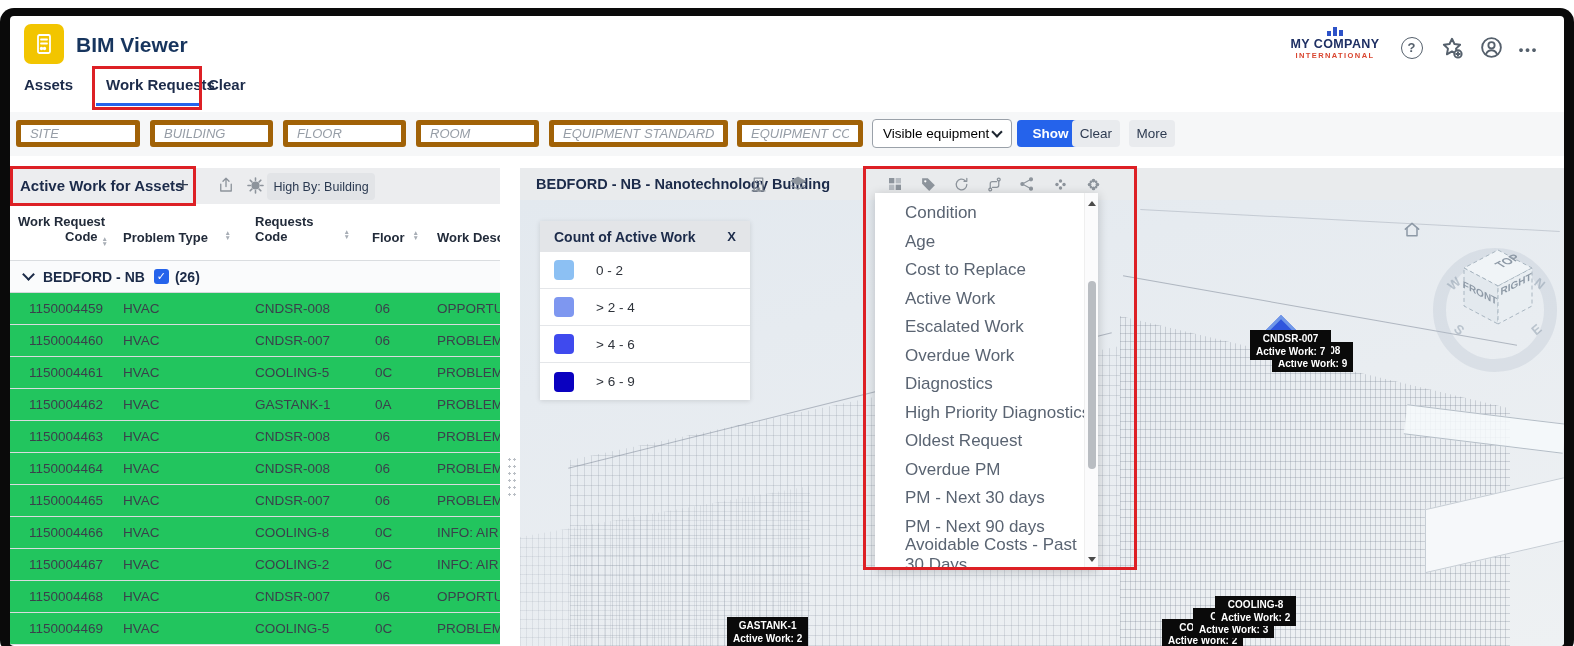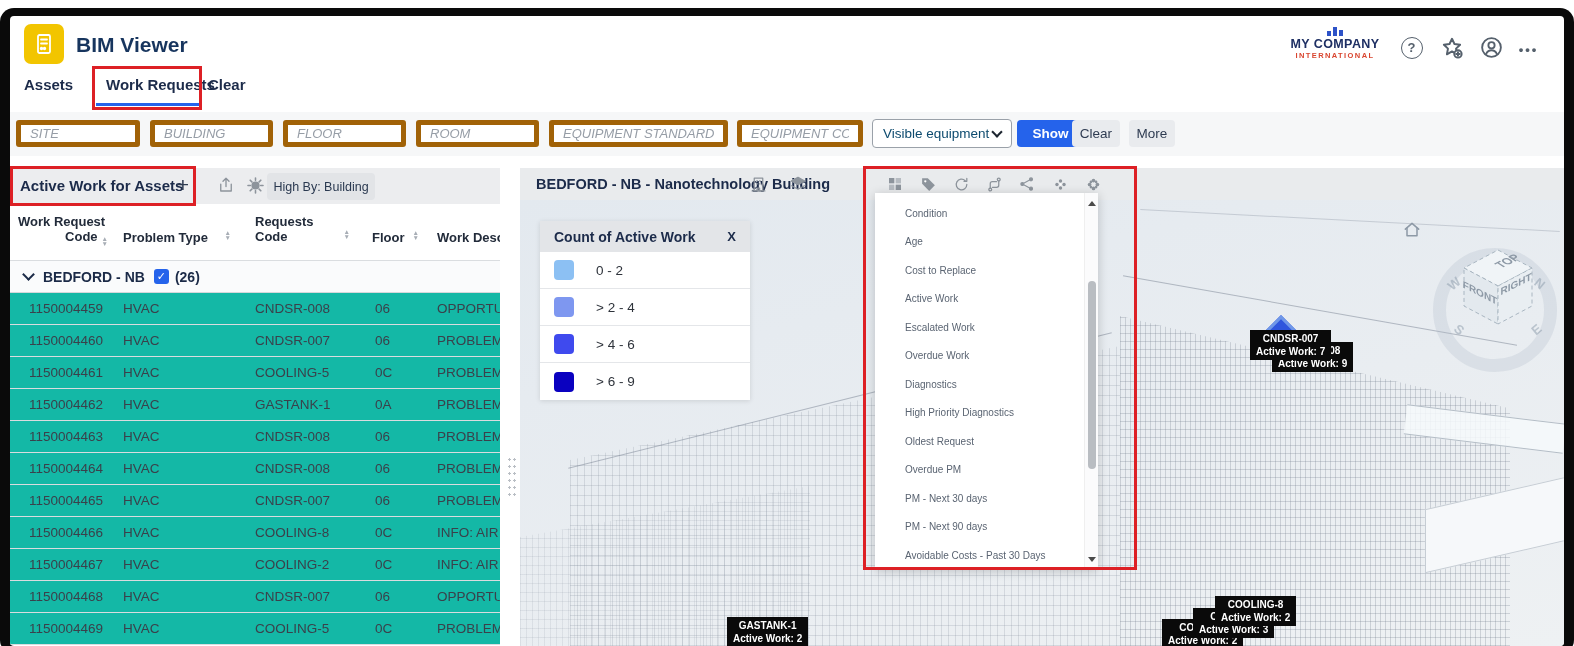--- a/index.html
+++ b/index.html
@@ -22,21 +22,21 @@
   .dots::before { content:"\2022\2022\2022"; letter-spacing:2px; font-size:13px; font-weight:bold; }
 
   
   .tab { top:60px; font-size:15px; font-weight:bold; color:#1c2b4a; cursor:pointer; }
   .tab-underline { left:86px; top:87px; width:104px; height:3px; background:#2563eb; }
 
   
   .filterbar { left:0; top:96px; width:1554px; height:44px; background:#f6f7f8; }
   .f-input { top:104px; height:27px; background:#fff; border:5px solid #a16207; border-radius:3px; padding:0 9px; font-size:13px; color:#333; font-family:"Liberation Sans", sans-serif; }
   .f-input::placeholder { font-style:italic; color:#969da6; }
-  .f-select { top:103px; height:29px; background:#fff; border:1px solid #9aa1a9; border-radius:4px; display:flex; align-items:center; justify-content:space-between; padding:0 10px; font-size:13.5px; color:#0c4a6e; cursor:pointer; }
+  .f-select { top:103px; height:29px; background:#fff; border:1px solid #9aa1a9; border-radius:4px; display:flex; align-items:center; justify-content:space-between; padding:0 10px; font-size:13.5px; color:#000000; cursor:pointer; }
   .chev { width:8px; height:8px; border-right:2px solid #1d2530; border-bottom:2px solid #1d2530; transform:rotate(45deg); margin-top:-4px; }
   .btn { top:104px; height:27px; border-radius:4px; display:flex; align-items:center; justify-content:center; font-size:13.5px; cursor:pointer; }
   .btn-primary { background:#2563eb; color:#fff; font-weight:bold; }
   .btn-gray { background:#e9ebee; color:#2e3b51; }
 
   
   .wp-header { left:0; top:152px; width:490px; height:36px; background:#ecedef; }
   .wp-title { left:10px; top:161px; font-size:15px; font-weight:bold; color:#1c2b4a; }
   .wp-plus { left:160px; top:156px; width:26px; height:26px; display:flex; align-items:center; justify-content:center; font-size:21px; color:#2e3b51; cursor:pointer; }
   .tool-ic { width:22px; height:22px; display:flex; align-items:center; justify-content:center; cursor:pointer; }
@@ -47,21 +47,21 @@
   .sort::before { content:"\25B2"; } .sort::after { content:"\25BC"; }
 
   .group-row { left:0; top:244px; width:490px; height:33px; background:#fafbfc; border-top:1px solid #dadde0; border-bottom:1px solid #d5d8db; display:flex; align-items:center; cursor:pointer; }
   .gchev { width:9px; height:9px; border-right:2.5px solid #1b2a47; border-bottom:2.5px solid #1b2a47; transform:rotate(45deg); margin:-4px 10px 0 14px; }
   .gname { font-size:14px; font-weight:bold; color:#1b2a47; }
   .gcheck { width:15px; height:15px; background:#2563eb; border-radius:3px; margin:0 6px 0 9px; color:#fff; font-size:11px; display:flex; align-items:center; justify-content:center; }
   .gcheck::before { content:"\2713"; }
   .gcount { font-size:14px; font-weight:bold; color:#1b2a47; }
 
   .rows { left:0; top:277px; width:490px; height:353px; overflow:hidden; }
-  .trow { display:grid; grid-template-columns:93px 132px 120px 62px 1fr; height:32px; align-items:center; border-bottom:1px solid #d9dcdf; font-size:13.5px; color:#3a414b; background:#14b8a6; cursor:pointer; }
+  .trow { display:grid; grid-template-columns:93px 132px 120px 62px 1fr; height:32px; align-items:center; border-bottom:1px solid #d9dcdf; font-size:13.5px; color:#3a414b; background:#22c55e; cursor:pointer; }
   .trow .c-code { text-align:right; }
   .trow .cpad { padding-left:20px; white-space:nowrap; overflow:hidden; }
 
   .splitter { left:490px; top:152px; width:20px; height:478px; background:#fff; }
   .grip { left:497px; top:440px; width:11px; height:42px; background-image:radial-gradient(#b9bec4 1.2px, transparent 1.2px); background-size:5px 7px; cursor:col-resize; }
 
   
   .vp-header { left:510px; top:152px; width:1044px; height:32px; background:#e9ebed; }
   .vp-title { left:526px; top:160px; font-size:14.5px; font-weight:bold; color:#1c2b4a; }
   .vicon { top:158px; width:20px; height:20px; display:flex; align-items:center; justify-content:center; cursor:pointer; }
@@ -82,21 +82,21 @@
   .legend { left:530px; top:205px; width:210px; background:#fff; box-shadow:0 1px 5px rgba(0,0,0,.12); z-index:20; }
   .legend-h { height:31px; background:#e3e5e8; display:flex; align-items:center; justify-content:space-between; padding:0 14px; }
   .legend-h .t { font-size:14px; font-weight:bold; color:#1c2b4a; }
   .legend-h .x { font-size:13px; font-weight:bold; color:#1c2b4a; cursor:pointer; }
   .legend-row { height:37px; display:flex; align-items:center; border-bottom:1px solid #e4e6e9; background:#fff; }
   .swatch { width:20px; height:20px; border-radius:4px; margin-left:14px; }
   .legend-row .lbl { margin-left:22px; font-size:13.5px; color:#2e333b; }
 
   
   .dropdown { left:865px; top:177px; width:223px; height:376px; background:#fff; box-shadow:0 2px 10px rgba(0,0,0,.2); overflow:hidden; z-index:40; padding-top:6px; }
-  .dd-item { height:28.5px; display:flex; align-items:center; padding-left:30px; font-size:10px; color:#5a6472; cursor:pointer; }
+  .dd-item { height:28.5px; display:flex; align-items:center; padding-left:30px; font-size:17px; color:#5a6472; cursor:pointer; }
   .scrollbar { position:absolute; right:0; top:0; bottom:0; width:14px; background:#fbfbfc; border-left:1px solid #efefef; }
   .sb-up, .sb-down { position:absolute; left:0; width:14px; height:16px; display:flex; align-items:center; justify-content:center; cursor:pointer; }
   .sb-up { top:2px; } .sb-down { bottom:2px; }
   .sb-up::before { content:""; border-left:4px solid transparent; border-right:4px solid transparent; border-bottom:5px solid #4a4a4a; }
   .sb-down::before { content:""; border-left:4px solid transparent; border-right:4px solid transparent; border-top:5px solid #4a4a4a; }
   .sb-thumb { position:absolute; left:3px; top:88px; width:8px; height:188px; background:#b9bdc2; border-radius:4px; cursor:pointer; }
 
   
   .mlabel { position:absolute; background:#0a0a0a; color:#fff; font-size:10px; font-weight:bold; line-height:1.3; padding:2px 6px; text-align:center; white-space:nowrap; cursor:pointer; }
   .diamond { left:1254px; top:306px; width:34px; height:34px; background:#2e55dd; border:3px solid #6f97e8; transform:rotate(45deg); z-index:8; }

